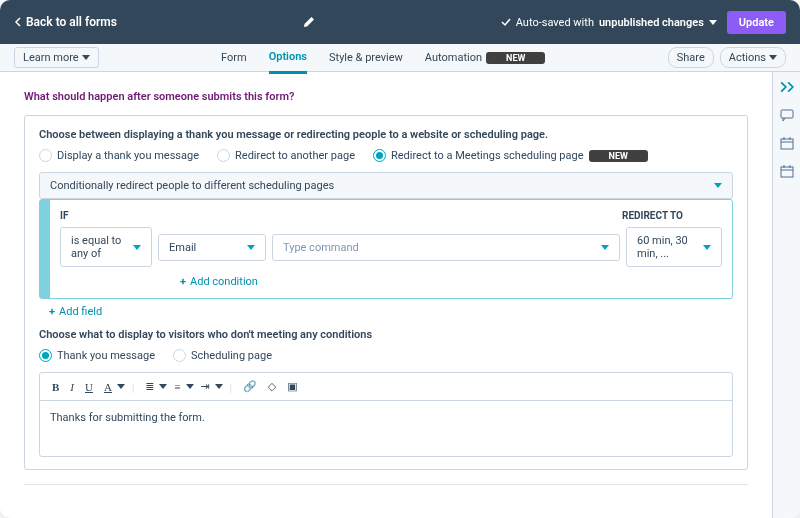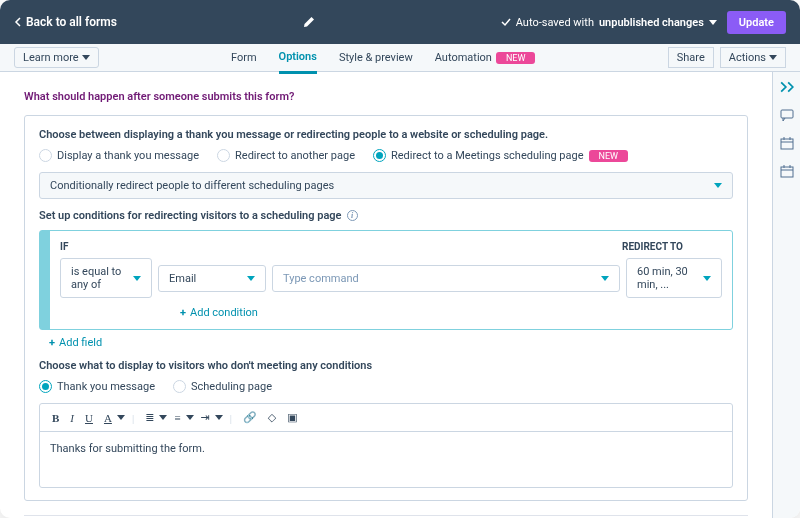--- a/index.html
+++ b/index.html
@@ -9,34 +9,34 @@
 .title-wrap{flex:1;display:flex;justify-content:center;align-items:center;gap:8px;font-weight:600;font-size:13px}
 .status{display:flex;align-items:center;gap:5px;font-size:11px;margin-right:10px}
 .status .unpub{font-weight:600}
 .btn-update{background:#8b5cf6;color:#fff;border:none;padding:5px 12px;border-radius:3px;font-size:11px;font-weight:600;cursor:pointer}
 .subbar{background:#f5f8fa;height:28px;display:flex;align-items:center;padding:0 14px;font-size:11px;border-bottom:1px solid #cbd6e2}
 .learn{border:1px solid #cbd6e2;padding:3px 8px;border-radius:3px;color:#33475b;cursor:pointer;display:flex;align-items:center;gap:3px}
 .tabs{flex:1;display:flex;justify-content:center;gap:22px}
 .tab{color:#33475b;padding:8px 0;cursor:pointer;display:flex;align-items:center;gap:4px}
 .tab.active{color:#0091ae;border-bottom:3px solid #0091ae;font-weight:600}
 .rbtns{display:flex;gap:6px}
-.sbtn{border:1px solid #cbd6e2;padding:3px 8px;border-radius:0;color:#33475b;cursor:pointer;display:flex;align-items:center;gap:3px;font-size:11px}
+.sbtn{border:1px solid #cbd6e2;padding:3px 8px;border-radius:9px;color:#33475b;cursor:pointer;display:flex;align-items:center;gap:3px;font-size:11px}
 .content{display:flex;height:calc(100% - 70px)}
 .main{flex:1;padding:18px 24px;overflow-y:auto}
 .sidebar{width:28px;background:#f5f8fa;border-left:1px solid #cbd6e2;display:flex;flex-direction:column;align-items:center;padding-top:8px;gap:14px}
 .sb-icon{width:14px;height:14px;color:#33475b;cursor:pointer}
 h3{font-size:11px;font-weight:600;color:#701a75;margin-bottom:12px}
 .box{border:1px solid #cbd6e2;border-radius:3px;padding:12px 14px;margin-bottom:14px}
 .help{font-size:11px;color:#33475b;font-weight:600;margin-bottom:8px}
 .radios{display:flex;gap:18px;align-items:center;margin-bottom:10px;font-size:11px;color:#33475b}
 .radio{display:flex;align-items:center;gap:5px;cursor:pointer}
 .ring{width:13px;height:13px;border:1.5px solid #cbd6e2;border-radius:50%;display:flex;align-items:center;justify-content:center}
 .ring.on{border-color:#00a4bd}
 .dot{width:7px;height:7px;background:#00a4bd;border-radius:50%}
-.badge{background:#ec4899;color:#fff;font-size:9px;font-weight:400;padding:1px 10px;border-radius:3px}
+.badge{background:#404040;color:#fff;font-size:9px;font-weight:700;padding:1px 20px;border-radius:3px}
 .select{border:1px solid #cbd6e2;border-radius:3px;background:#f5f8fa;padding:6px 10px;font-size:11px;color:#33475b;display:flex;justify-content:space-between;align-items:center;cursor:pointer}
 .sect-title{font-size:11px;font-weight:600;color:#33475b;margin:10px 0 8px;display:flex;align-items:center;gap:5px}
 .cond-box{border:1px solid #7fd1de;border-radius:3px;display:flex;margin-bottom:6px}
 .handle{width:10px;background:#7fd1de}
 .cond-body{flex:1;padding:10px}
 .cond-head{display:flex;font-size:10px;font-weight:700;color:#33475b;margin-bottom:6px}
 .cond-head .if{flex:0 0 115px}
 .cond-head .sp{flex:1}
 .cond-head .rd{flex:0 0 100px}
 .cond-row{display:flex;gap:6px;align-items:center}
@@ -124,24 +124,20 @@
             </span>
             <span>Redirect to a Meetings scheduling page</span>
             <span class="badge">NEW</span>
           </div>
       </div>
       <div class="select">
           <span>Conditionally redirect people to different scheduling pages</span>
           <span class="caret" style="border-top-color:#00a4bd"></span>
         </div>
 
-      <div class="sect-title">
-          <span>Set up conditions for redirecting visitors to a scheduling page</span>
-          <span class="info-i">i</span>
-        </div>
 
       <div class="cond-box">
         <div class="handle"></div>
         <div class="cond-body">
           <div class="cond-head">
             <div class="if">IF</div>
             <div class="sp"></div>
             <div class="rd">REDIRECT TO</div>
           </div>
           <div class="cond-row">

